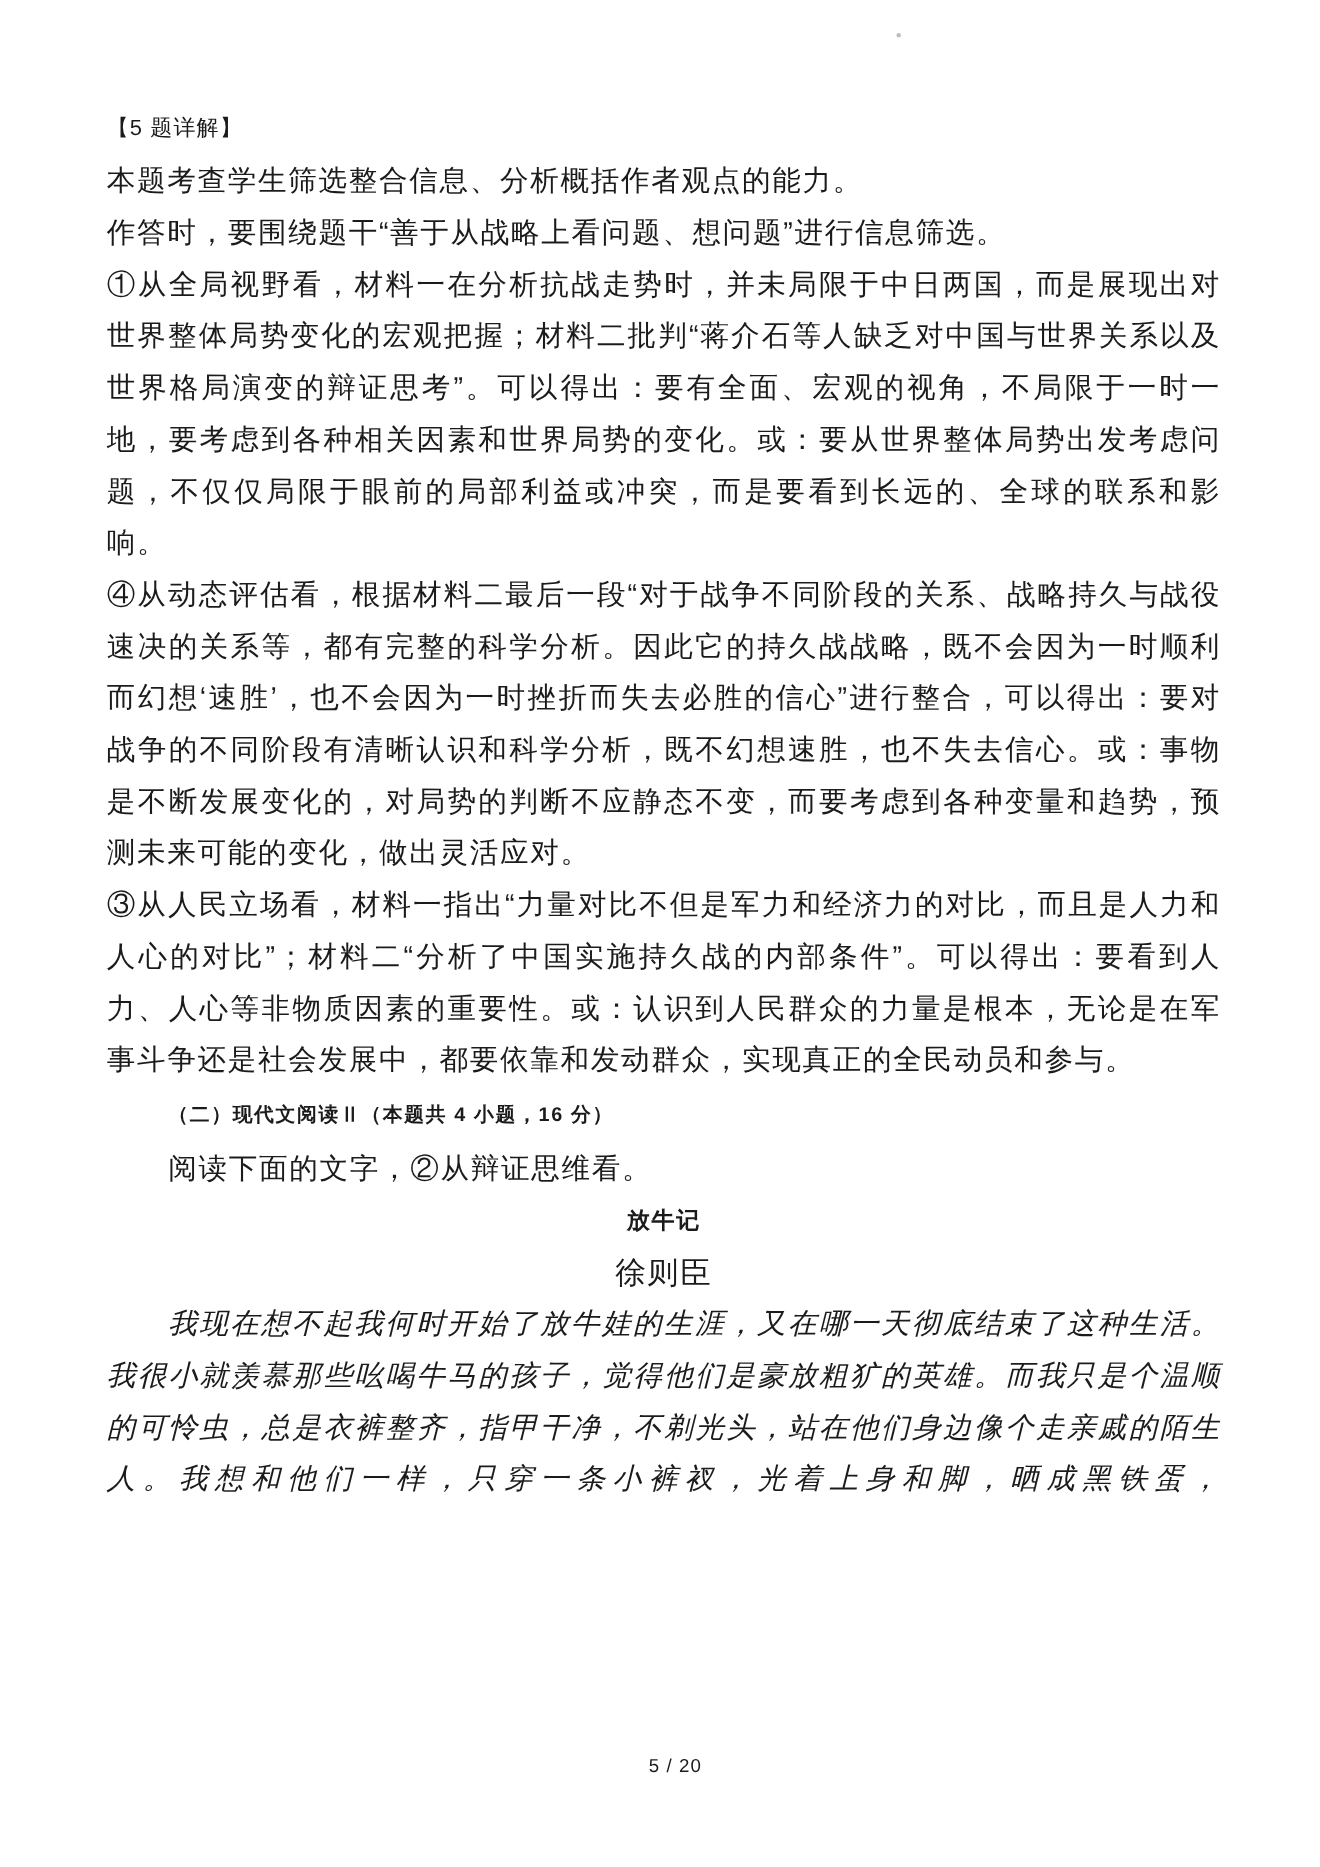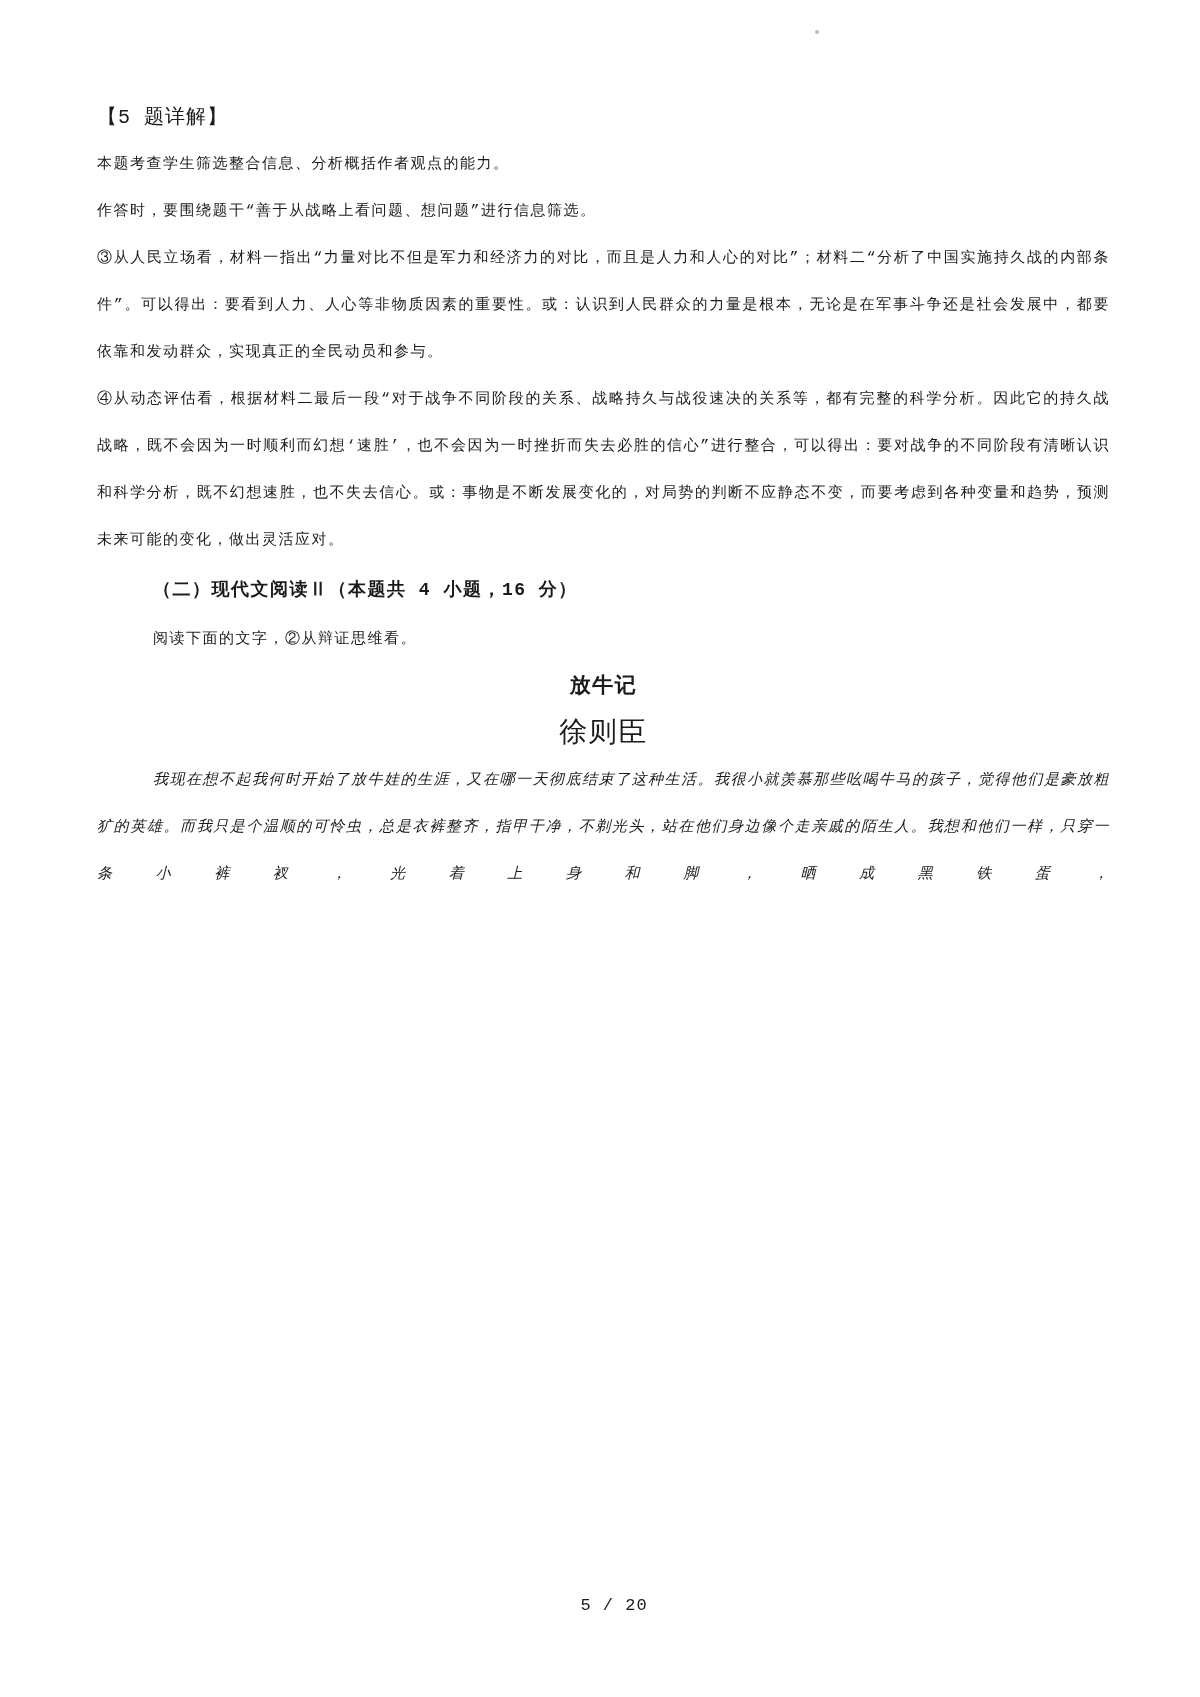--- a/index.html
+++ b/index.html
@@ -6,42 +6,42 @@
     margin: 0;
     padding: 0;
     background: #ffffff;
   }
   .page {
     position: relative;
     width: 1200px;
     height: 1697px;
     background: #ffffff;
     color: #1b1b1b;
-    font-family: Liberation Mono, monospace;
+    font-family: Liberation Sans, sans-serif;
     overflow: hidden;
   }
   .stray-mark {
     position: absolute;
     left: 815px;
     top: 30px;
     width: 4px;
     height: 4px;
     border-radius: 50%;
     background: #9a9a9a;
     opacity: 0.65;
   }
   .content {
     position: absolute;
     left: 97px;
     top: 94px;
     width: 1013px;
   }
   .line {
     margin: 0;
-    font-size: 15px;
+    font-size: 26px;
     line-height: 47px;
     letter-spacing: 1.5px;
     text-align: justify;
     text-justify: inter-ideograph;
   }
   .label-line {
     margin: 0;
     font-size: 20px;
     line-height: 47px;
     letter-spacing: 1px;
@@ -91,25 +91,26 @@
   <span class="stray-mark"></span>
 
   <div class="content">
 
     <p class="label-line">【5 题详解】</p>
 
     <p class="line">本题考查学生筛选整合信息、分析概括作者观点的能力。</p>
 
     <p class="line">作答时，要围绕题干“善于从战略上看问题、想问题”进行信息筛选。</p>
 
+    <p class="line">①从全局视野看，材料一在分析抗战走势时，并未局限于中日两国，而是展现出对世界整体局势变化的宏观把握；材料二批判“蒋介石等人缺乏对中国与世界关系以及世界格局演变的辩证思考”。可以得出：要有全面、宏观的视角，不局限于一时一地，要考虑到各种相关因素和世界局势的变化。或：要从世界整体局势出发考虑问题，不仅仅局限于眼前的局部利益或冲突，而是要看到长远的、全球的联系和影响。</p>
 
 
+    <p class="line">④从动态评估看，根据材料二最后一段“对于战争不同阶段的关系、战略持久与战役速决的关系等，都有完整的科学分析。因此它的持久战战略，既不会因为一时顺利而幻想‘速胜’，也不会因为一时挫折而失去必胜的信心”进行整合，可以得出：要对战争的不同阶段有清晰认识和科学分析，既不幻想速胜，也不失去信心。或：事物是不断发展变化的，对局势的判断不应静态不变，而要考虑到各种变量和趋势，预测未来可能的变化，做出灵活应对。</p>
+
     <p class="line">③从人民立场看，材料一指出“力量对比不但是军力和经济力的对比，而且是人力和人心的对比”；材料二“分析了中国实施持久战的内部条件”。可以得出：要看到人力、人心等非物质因素的重要性。或：认识到人民群众的力量是根本，无论是在军事斗争还是社会发展中，都要依靠和发动群众，实现真正的全民动员和参与。</p>
-
-    <p class="line">④从动态评估看，根据材料二最后一段“对于战争不同阶段的关系、战略持久与战役速决的关系等，都有完整的科学分析。因此它的持久战战略，既不会因为一时顺利而幻想‘速胜’，也不会因为一时挫折而失去必胜的信心”进行整合，可以得出：要对战争的不同阶段有清晰认识和科学分析，既不幻想速胜，也不失去信心。或：事物是不断发展变化的，对局势的判断不应静态不变，而要考虑到各种变量和趋势，预测未来可能的变化，做出灵活应对。</p>
 
 
     <h2 class="section-heading">（二）现代文阅读Ⅱ（本题共 4 小题，16 分）</h2>
 
     <p class="line indent">阅读下面的文字，②从辩证思维看。</p>
 
     <p class="center-line passage-title">放牛记</p>
 
     <p class="center-line">徐则臣</p>
 

